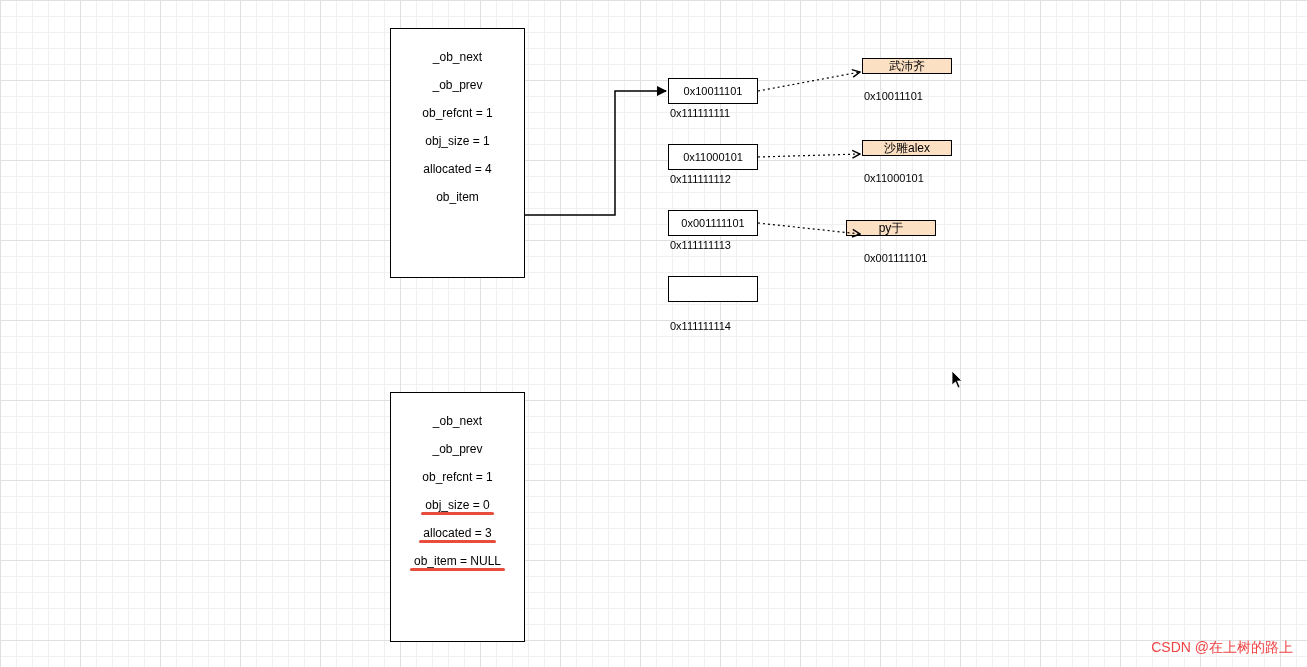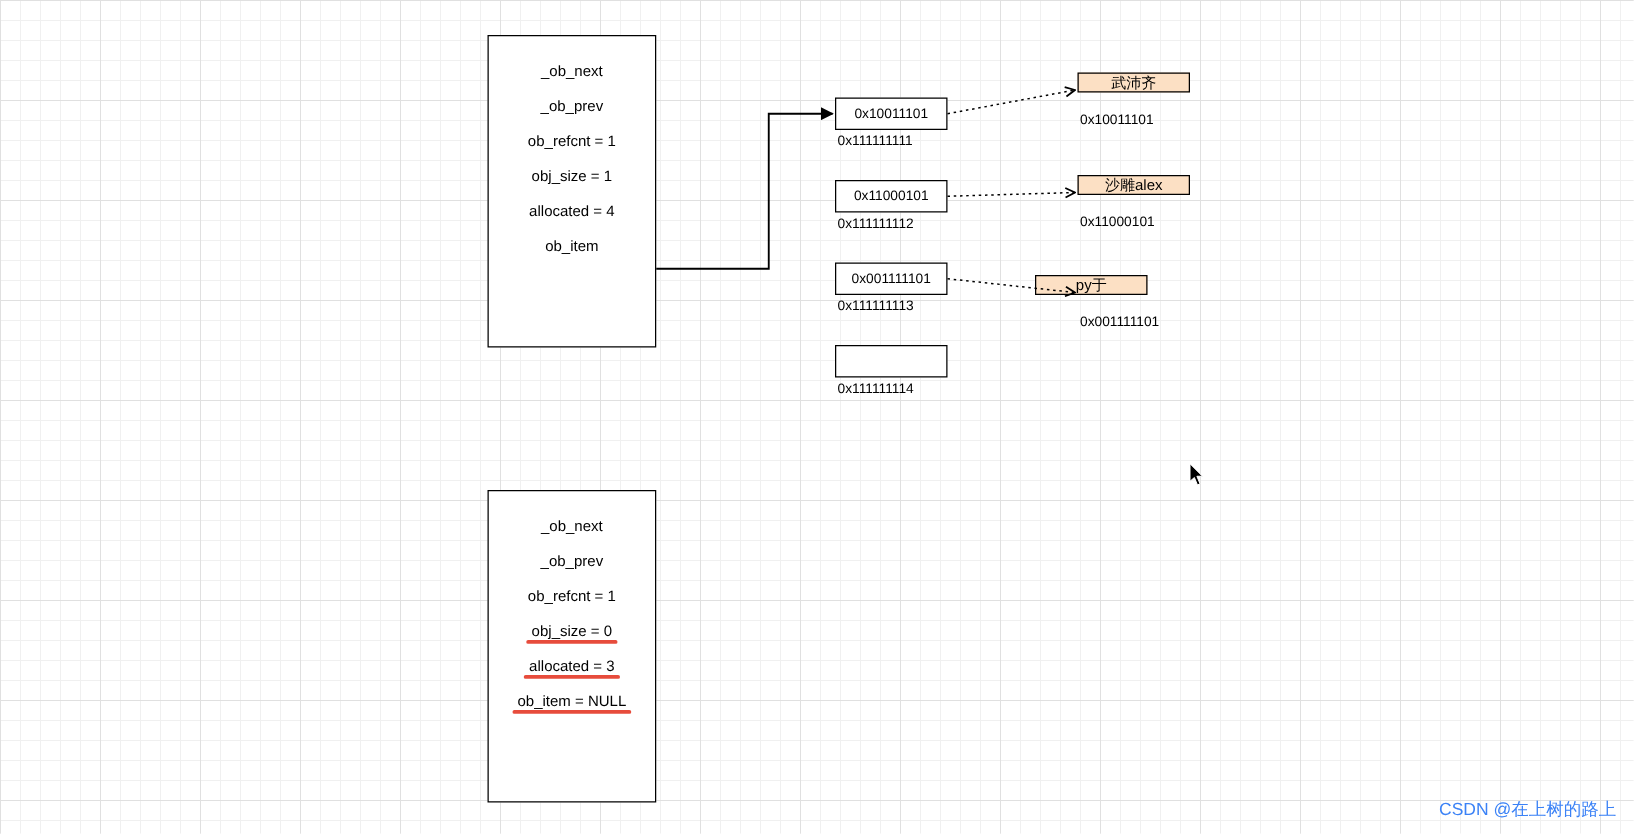--- a/index.html
+++ b/index.html
@@ -83,21 +83,21 @@
       display: flex;
       align-items: center;
       justify-content: center;
     }
     .svg-arrows { position: absolute; inset: 0; width: 100%; height: 100%; pointer-events: none; }
     .watermark {
       position: absolute;
       right: 14px;
       bottom: 10px;
       font-size: 14px;
-      color: #3b82f6;
+      color: #ef4444;
       font-family: "Microsoft YaHei", Arial, sans-serif;
       margin-left: 29px;
     }
     .cursor {
       position: absolute;
       width: 14px;
       height: 20px;
     }
   </style>
 </head>
@@ -136,33 +136,33 @@
   <div class="cell-label" style="left:670px; top:173px;">0x111111112</div>
 
   <div class="cell" style="left:668px; top:210px;">
       <span>0x001111101</span>
     </div>
   <div class="cell-label" style="left:670px; top:239px;text-align:center;">0x111111113</div>
 
   <div class="cell" style="left:668px; top:276px;">
       <span></span>
     </div>
-  <div class="cell-label" style="left:670px; top:305px;">0x111111114</div>
+  <div class="cell-label" style="left:670px; top:320px;">0x111111114</div>
 
   <div class="value-box" style="left:862px; top:58px;">
       <span>武沛齐</span>
     </div>
   <div class="cell-label" style="left:864px; top:90px;">0x10011101</div>
 
   <div class="value-box" style="left:862px; top:140px;">
       <span>沙雕alex</span>
     </div>
   <div class="cell-label" style="left:864px; top:172px;">0x11000101</div>
 
-  <div class="value-box" style="left:828px; top:220px;">
+  <div class="value-box" style="left:846px; top:220px;">
       <span>py于</span>
     </div>
   <div class="cell-label" style="left:864px; top:252px;">0x001111101</div>
 
   <svg class="svg-arrows">
     <defs>
       <marker id="arrow-solid" viewBox="0 0 10 10" refX="9" refY="5" markerWidth="7" markerHeight="7" orient="auto">
         <path d="M 0 0 L 10 5 L 0 10 z" fill="#000"></path>
       </marker>
       <marker id="arrow-open" viewBox="0 0 10 10" refX="9" refY="5" markerWidth="8" markerHeight="8" orient="auto">

